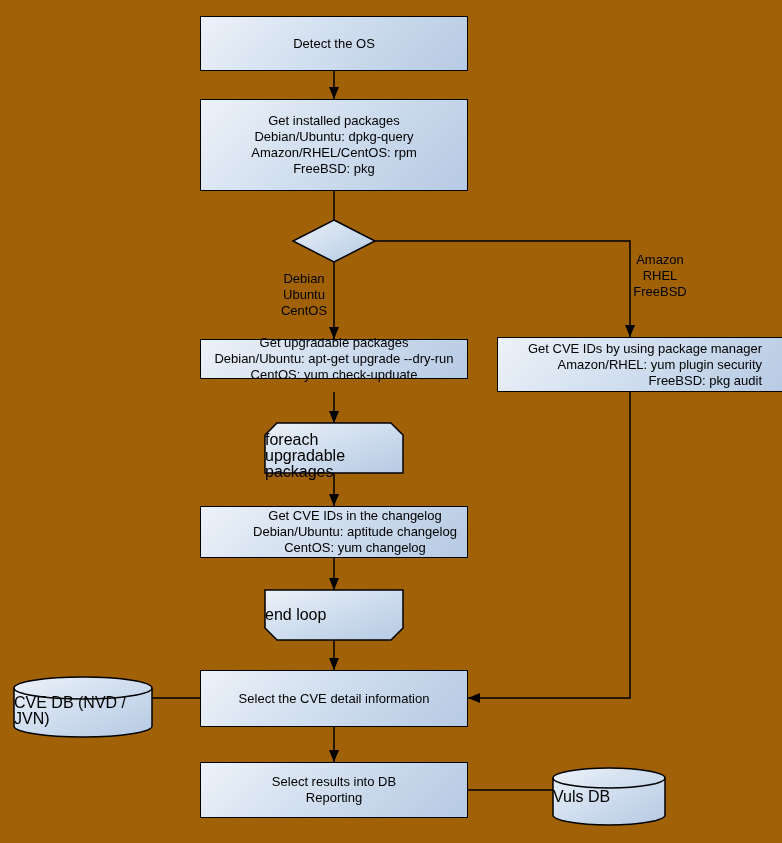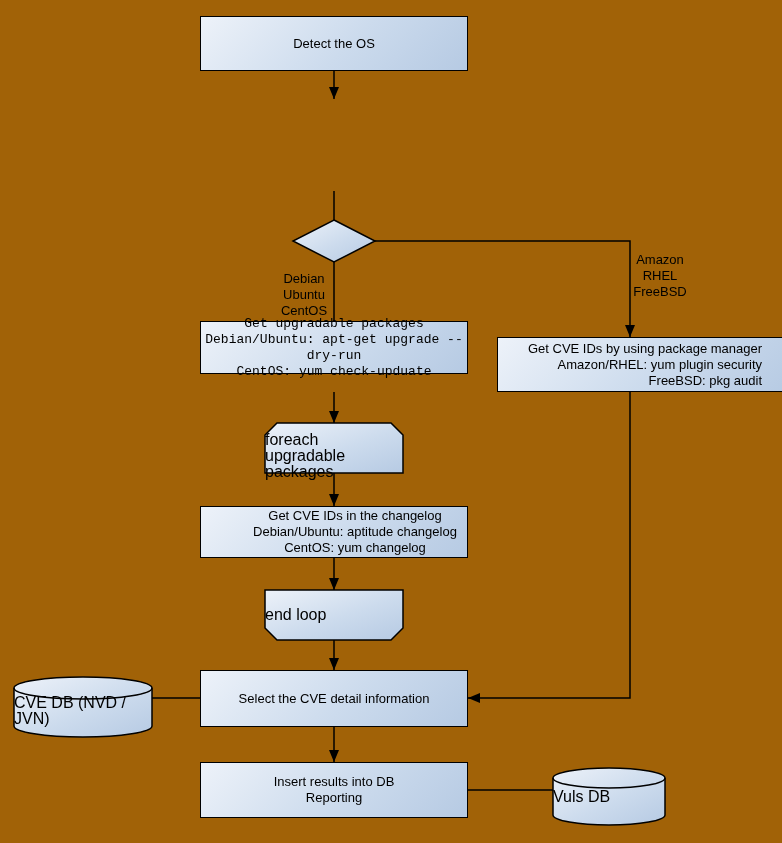--- a/index.html
+++ b/index.html
@@ -90,36 +90,40 @@
 
     <path d="M14,688 A69,11 0 0 1 152,688 L152,726 A69,11 0 0 1 14,726 Z" fill="url(#nodeGrad)" stroke="#000" stroke-width="1.5"></path>
     <path d="M14,688 A69,11 0 0 0 152,688" fill="none" stroke="#000" stroke-width="1.5"></path>
 
     <path d="M553,778 A56,10 0 0 1 665,778 L665,815 A56,10 0 0 1 553,815 Z" fill="url(#nodeGrad)" stroke="#000" stroke-width="1.5"></path>
     <path d="M553,778 A56,10 0 0 0 665,778" fill="none" stroke="#000" stroke-width="1.5"></path>
   </svg>
 
   <div class="node" style="left:200px; top:16px; width:268px; height:55px;">Detect the OS</div>
 
+  <div class="node" style="left:200px; top:99px; width:268px; height:92px;">Get installed packages
+Debian/Ubuntu: dpkg-query
+Amazon/RHEL/CentOS: rpm
+FreeBSD: pkg</div>
 
-  <div class="node" style="left:200px; top:321px; width:268px; height:53px;font-family:Liberation Mono, monospace;">Get upgradable packages
+  <div class="node" style="left:200px; top:339px; width:268px; height:40px;">Get upgradable packages
 Debian/Ubuntu: apt-get upgrade --dry-run
 CentOS: yum check-upduate</div>
 
   <div class="node" style="left:497px; top:337px; width:296px; height:55px;text-align:right;">Get CVE IDs by using package manager
 Amazon/RHEL: yum plugin security
 FreeBSD: pkg audit</div>
 
   <div class="node" style="left:200px; top:506px; width:268px; height:52px;padding-left:42px;">Get CVE IDs in the changelog
 Debian/Ubuntu: aptitude changelog
 CentOS: yum changelog</div>
 
   <div class="node" style="left:200px; top:670px; width:268px; height:57px;">Select the CVE detail information</div>
 
-  <div class="node" style="left:200px; top:762px; width:268px; height:56px;">Insert results into DB
+  <div class="node" style="left:200px; top:762px; width:268px; height:56px;">Select results into DB
 Reporting</div>
 
   <div class="shapelabel" style="left:265px; top:432px; width:138px;">foreach
 upgradable packages</div>
 
   <div class="shapelabel" style="left:265px; top:607px; width:138px;">end loop</div>
 
   <div class="shapelabel" style="left:14px; top:695px; width:138px;">CVE DB (NVD / JVN)</div>
 
   <div class="shapelabel" style="left:553px; top:789px; width:108px;">Vuls DB</div>

